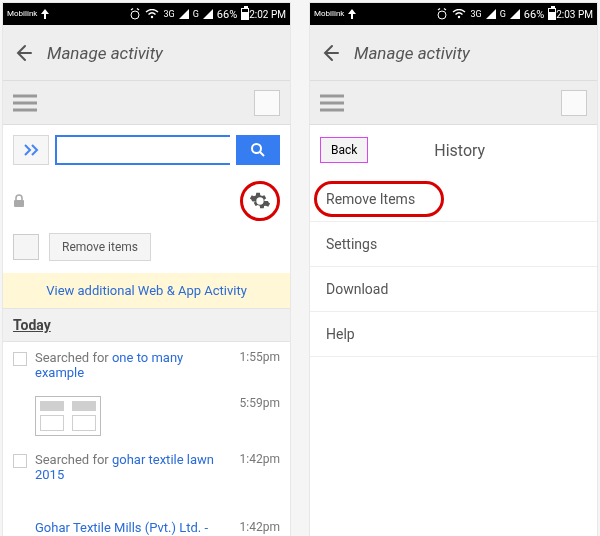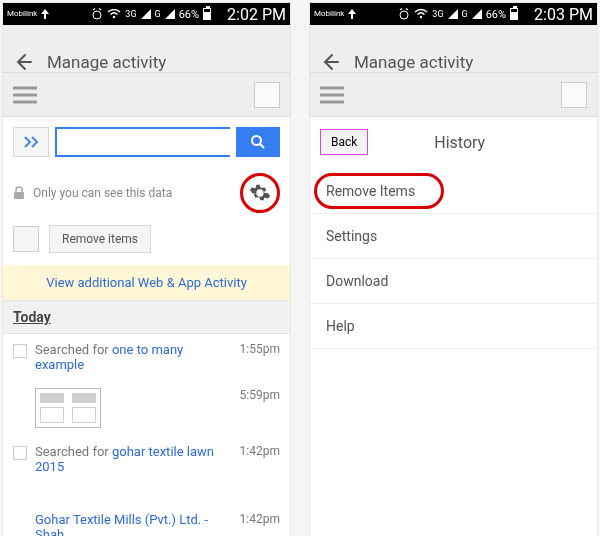--- a/index.html
+++ b/index.html
@@ -37,31 +37,32 @@
   .status .carrier { line-height: 8px; font-size: 8px; }
   .status .spacer { flex: 1; }
   .status .ico { margin-left: 4px; display: inline-flex; align-items: center; }
   .status .batt {
     width: 8px; height: 12px; border: 1px solid #fff; position: relative; margin-left: 4px;
   }
   .status .batt::before {
     content: ""; position: absolute; top: -3px; left: 2px; width: 4px; height: 2px; background: #fff;
   }
   .status .batt-fill { position: absolute; bottom: 0; left: 0; right: 0; background: #fff; }
-  .status .time { margin-left: 16px; font-size: 16px; }
+  .status .time { margin-left: 0; font-size: 10px; }
 
   
   .appbar {
-    height: 48px;
+    height: 56px;
     background: #eeeeee;
     display: flex;
-    align-items: flex-end;
+    align-items: center;
     padding: 0 10px;
     gap: 14px;
     border-bottom: 1px solid #ddd;
+    font-style: italic;
   }
   .appbar .title { font-size: 17px; color: #555; font-weight: 400; }
 
   
   .subbar {
     height: 44px;
     background: #eeeeee;
     display: flex;
     align-items: center;
     padding: 0 10px;
@@ -262,21 +263,20 @@
       </div>
     </div>
 
     <div class="privrow">
       <span>
         <svg width="12" height="14" viewBox="0 0 12 14">
             <rect x="1" y="6" width="10" height="7" rx="1" fill="#aaa"></rect>
             <path d="M3 6 V4 a3 3 0 0 1 6 0 V6" stroke="#aaa" stroke-width="1.6" fill="none"></path>
           </svg>
       </span>
-      <span class="txt">Only you can see this data</span>
       <div class="gear-wrap">
         <span>
           <svg width="22" height="22" viewBox="0 0 24 24">
               <path d="M12 8a4 4 0 1 0 0 8 4 4 0 0 0 0-8zm9 4a7 7 0 0 1-.1 1.2l2.1 1.6-2 3.4-2.5-1a7 7 0 0 1-2 .1l-.4 2.7h-4l-.4-2.7a7 7 0 0 1-2-.9l-2.5 1-2-3.4 2.1-1.6A7 7 0 0 1 3 12a7 7 0 0 1 .1-1.2L1 9.2l2-3.4 2.5 1a7 7 0 0 1 2-.9L7.9 3h4l.4 2.7a7 7 0 0 1 2 .9l2.5-1 2 3.4-2.1 1.6c.1.5.1.9.1 1.4z" fill="#555"></path>
             </svg>
         </span>
         <span class="ring-red" style="width:40px;height:40px;left:0;top:0;"></span>
       </div>
     </div>
 

